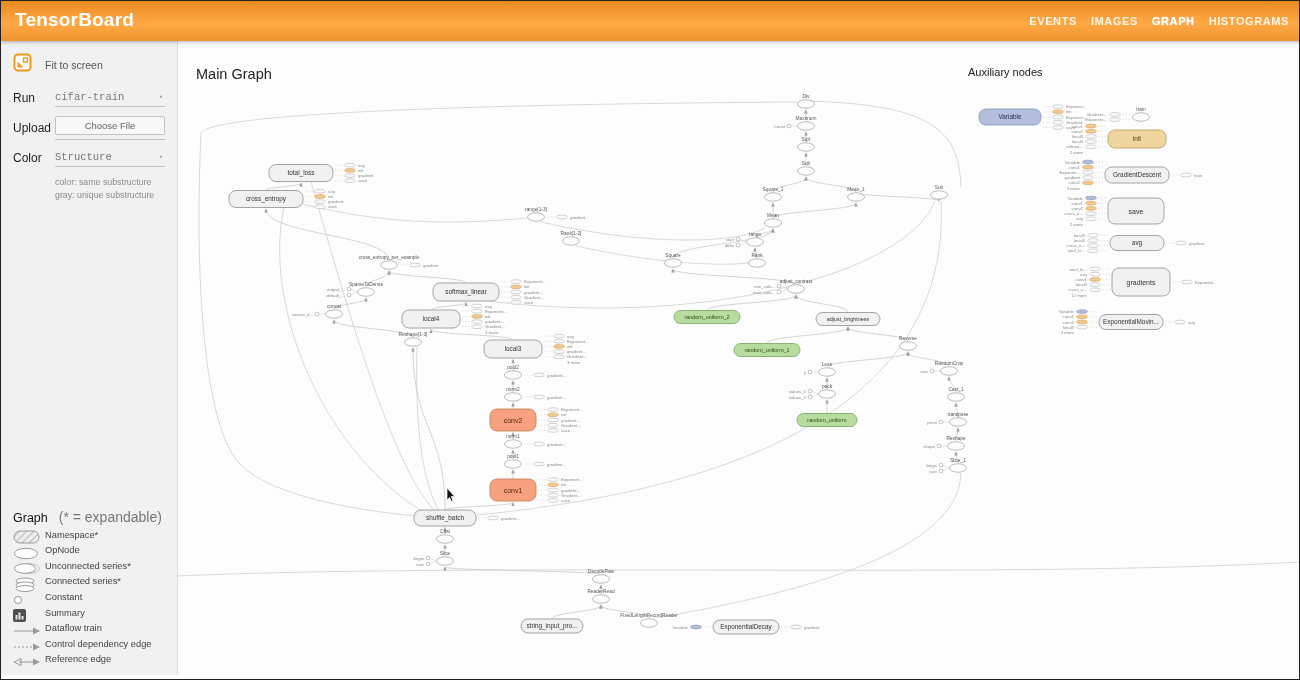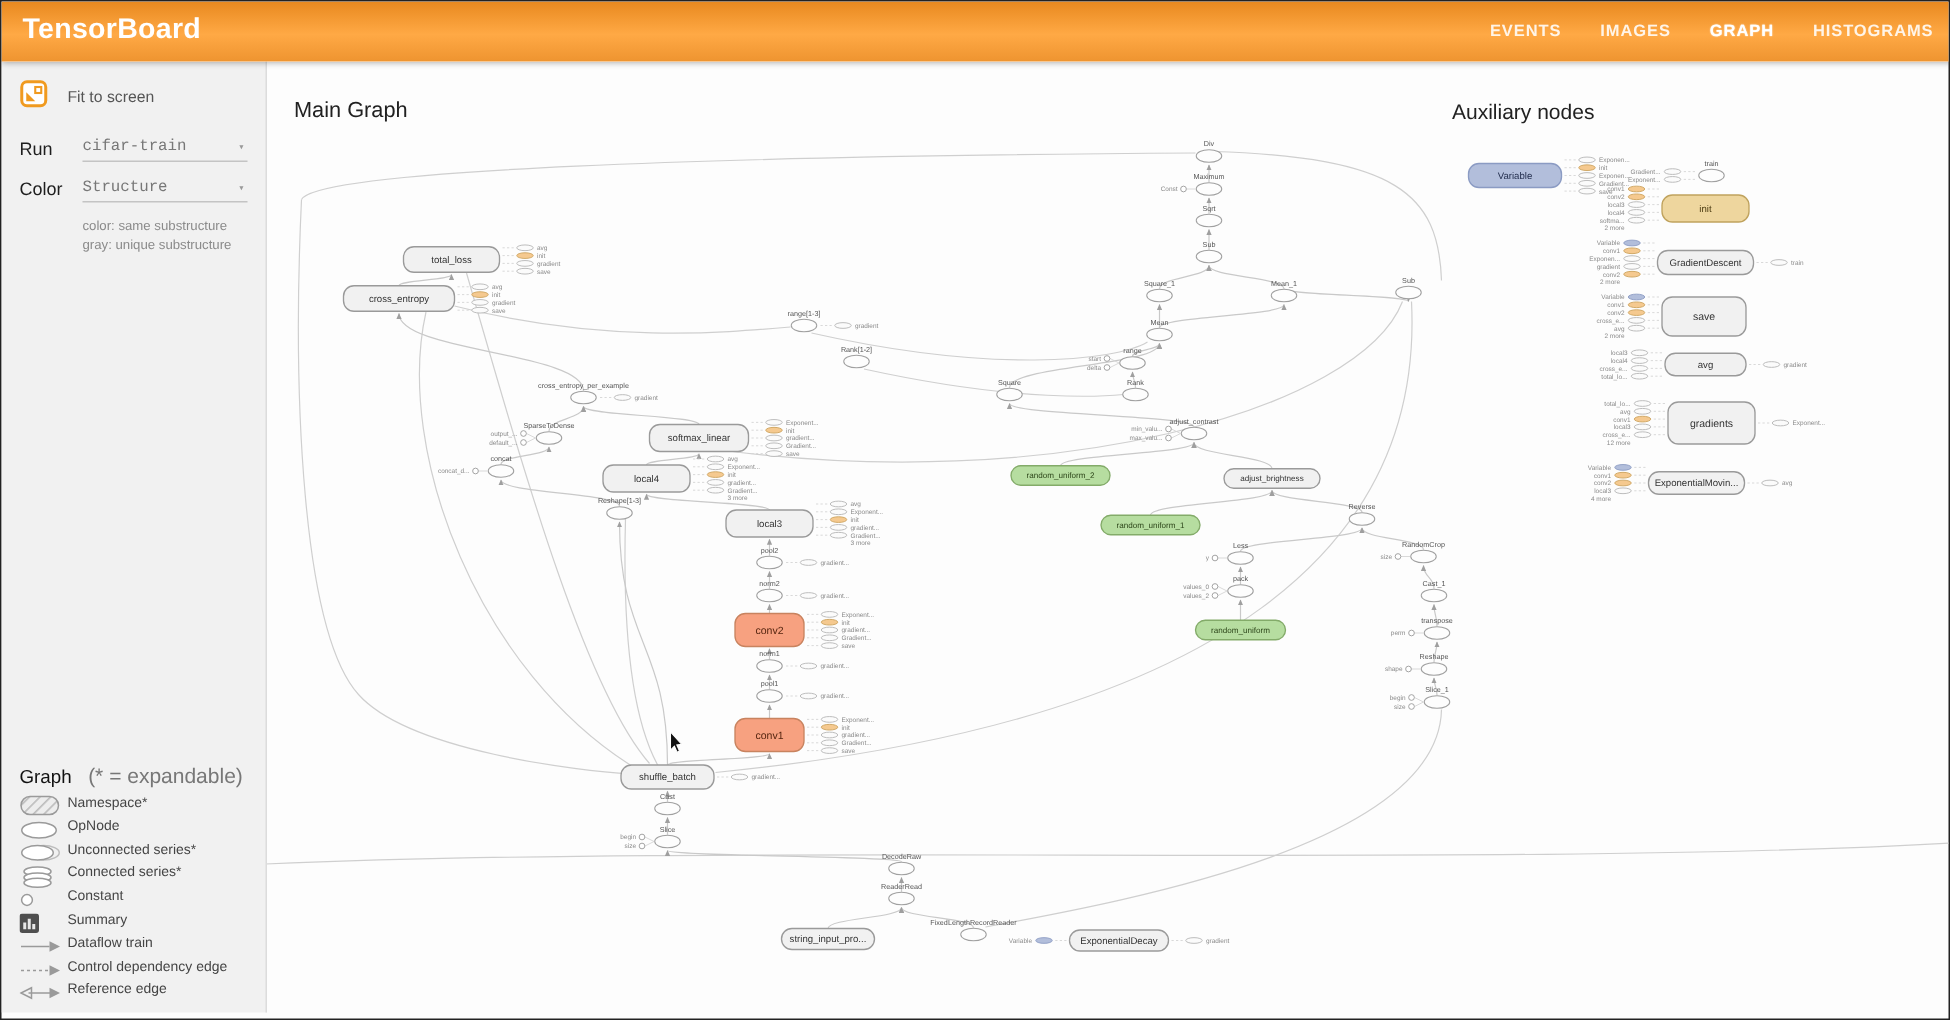--- a/index.html
+++ b/index.html
@@ -6,21 +6,21 @@
   body{width:1300px;height:680px;overflow:hidden;position:relative;
        font-family:"Liberation Sans",sans-serif;background:#fdfdfd;
        border:1px solid #222;box-sizing:border-box;}
   
   .header{position:absolute;left:0;top:0;width:1300px;height:40px;
     background:linear-gradient(180deg,#e8891f 0%,#ffa945 55%,#ee9430 100%);
     box-shadow:0 1px 4px rgba(0,0,0,.3);z-index:30;}
   .brand{position:absolute;left:14px;top:8px;color:#fff;font-size:19px;
     font-weight:700;letter-spacing:.2px;}
   .top-nav{position:absolute;right:12px;top:0;height:40px;display:flex;
-    align-items:center;gap:26px;}
+    align-items:center;gap:14px;}
   .tab{color:rgba(255,255,255,.88);font-size:11px;font-weight:700;
     letter-spacing:.6px;cursor:pointer;}
   .tab.active{color:#ffffff;text-shadow:0 0 1px #fff;}
   
   .sidebar{position:absolute;left:0;top:40px;width:176px;bottom:4px;
     background:#f1f1f1;border-right:1px solid #dcdcdc;z-index:20;}
   .fit-row{display:flex;align-items:center;gap:13px;margin:12px 12px 13px 12px;}
   .fit-label{font-size:10.5px;color:#555;}
   .row{display:flex;align-items:center;margin:9px 12px;}
   .row-label{width:42px;font-size:12px;color:#1e1e1e;}
@@ -34,21 +34,21 @@
   .hint{margin:0 12px 0 54px;font-size:8.8px;color:#8a8a8a;line-height:1.45;}
   .legend{position:absolute;left:12px;right:4px;bottom:5px;}
   .legend-title-row{display:flex;align-items:baseline;gap:11px;margin-bottom:5px;}
   .legend-title{font-size:12.5px;color:#111;}
   .legend-sub{font-size:14px;color:#777;}
   .legend-item{display:flex;height:15.6px;}
   .legend-icon{width:32px;flex:0 0 32px;display:flex;align-items:center;}
   .legend-label{font-size:9.3px;color:#444;}
   
   .main-title{position:absolute;left:195px;top:65px;font-size:14.5px;color:#212121;z-index:5;}
-  .aux-title{position:absolute;left:967px;top:65px;font-size:14px;color:#212121;z-index:5;}
+  .aux-title{position:absolute;left:967px;top:65px;font-size:11px;color:#212121;z-index:5;}
   #graph-svg{position:absolute;left:176px;top:40px;z-index:1;}
 </style>
 </head>
 <body>
 
 <div class="header">
   <div class="brand">TensorBoard</div>
   <nav class="top-nav">
       <span class="tab">EVENTS</span>
       <span class="tab">IMAGES</span>
@@ -70,20 +70,26 @@
   </div>
 
   <div class="row">
     <span class="row-label">Run</span>
     <span class="selectbox">
       <span>cifar-train</span>
       <span class="caret">▾</span>
     </span>
   </div>
 
+  <div class="row">
+    <span class="row-label">Upload</span>
+    <span class="upload-wrap">
+      <button class="choose-btn">Choose File</button>
+    </span>
+  </div>
 
   <div class="row">
     <span class="row-label">Color</span>
     <span class="selectbox">
       <span>Structure</span>
       <span class="caret">▾</span>
     </span>
   </div>
 
   <div class="hint">

